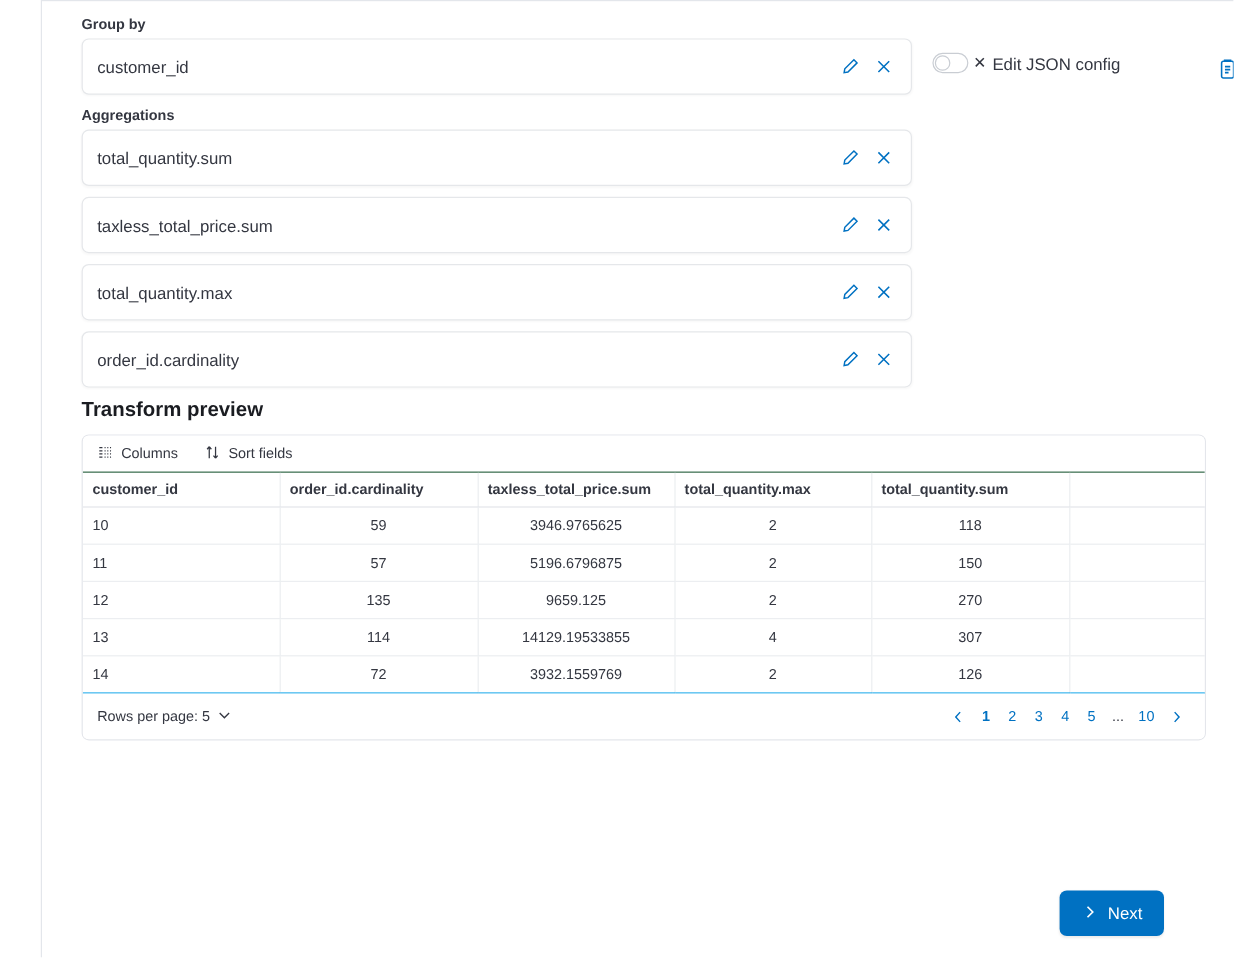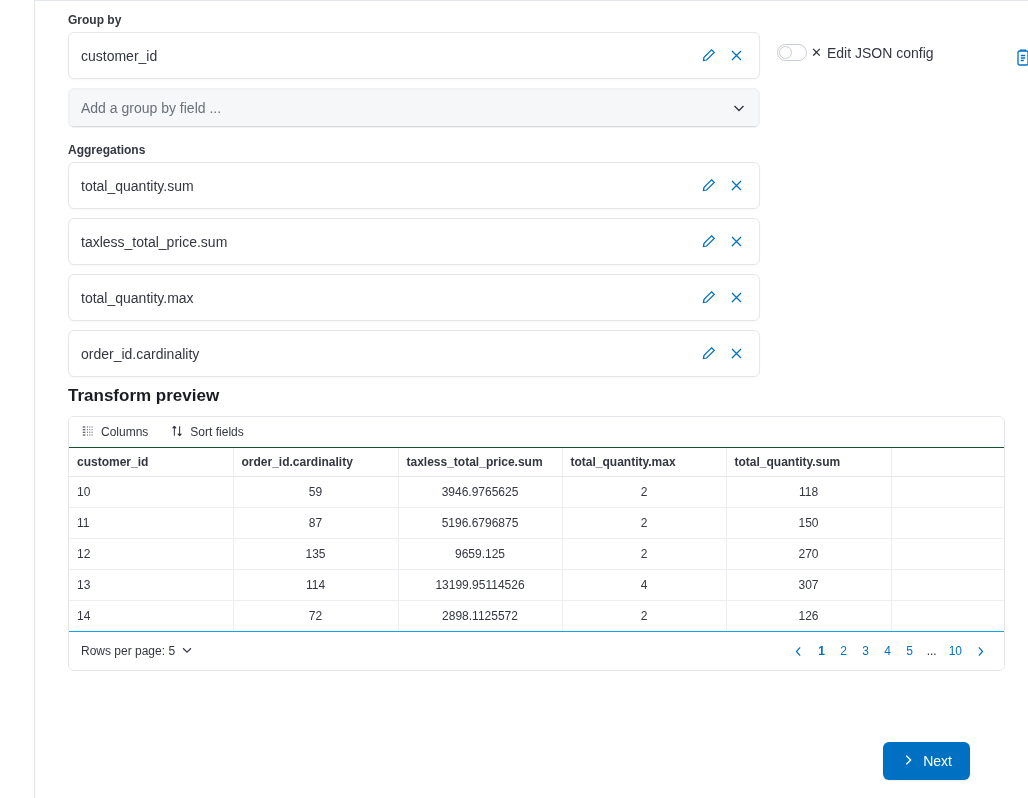--- a/index.html
+++ b/index.html
@@ -260,28 +260,20 @@
             <path d="M11.3 1.9l2.8 2.8-8.1 8.1-3.4.6.6-3.4z"></path>
           </svg>
         </span>
         <span class="icon-btn">
           <svg width="15" height="15" viewBox="0 0 16 16" fill="none" stroke="currentColor" stroke-width="1.4">
             <path d="M3.2 3.2l9.6 9.6M12.8 3.2l-9.6 9.6"></path>
           </svg>
         </span>
       </div>
 
-      <div class="select-box">
-        <span class="ph">Add a group by field ...</span>
-        <span class="chev">
-          <svg width="16" height="16" viewBox="0 0 16 16" fill="none" stroke="currentColor" stroke-width="1.4">
-            <path d="M3.5 6l4.5 4.5L12.5 6"></path>
-          </svg>
-        </span>
-      </div>
     </div>
 
     <div class="form-col">
       <div class="field-label">Aggregations</div>
 
       <div class="row-box">
         <span class="row-text">total_quantity.sum</span>
         <span class="icon-btn">
           <svg width="15" height="15" viewBox="0 0 16 16" fill="none" stroke="currentColor" stroke-width="1.3">
               <path d="M11.3 1.9l2.8 2.8-8.1 8.1-3.4.6.6-3.4z"></path>
@@ -400,46 +392,46 @@
           <tr>
             <td>10</td>
             <td class="num">59</td>
             <td class="num">3946.9765625</td>
             <td class="num">2</td>
             <td class="num">118</td>
             <td class="col-pad"></td>
           </tr>
           <tr>
             <td>11</td>
-            <td class="num">87</td>
+            <td class="num">57</td>
             <td class="num">5196.6796875</td>
             <td class="num">2</td>
             <td class="num">150</td>
             <td class="col-pad"></td>
           </tr>
           <tr>
             <td>12</td>
             <td class="num">135</td>
             <td class="num">9659.125</td>
             <td class="num">2</td>
             <td class="num">270</td>
             <td class="col-pad"></td>
           </tr>
           <tr>
             <td>13</td>
             <td class="num">114</td>
-            <td class="num">13199.95114526</td>
+            <td class="num">14129.19533855</td>
             <td class="num">4</td>
             <td class="num">307</td>
             <td class="col-pad"></td>
           </tr>
           <tr>
             <td>14</td>
             <td class="num">72</td>
-            <td class="num">2898.1125572</td>
+            <td class="num">3932.1559769</td>
             <td class="num">2</td>
             <td class="num">126</td>
             <td class="col-pad"></td>
           </tr>
         </tbody>
       </table>
 
       <div class="table-footer">
         <span class="rows-per-page">
           <span>Rows per page: 5</span>

